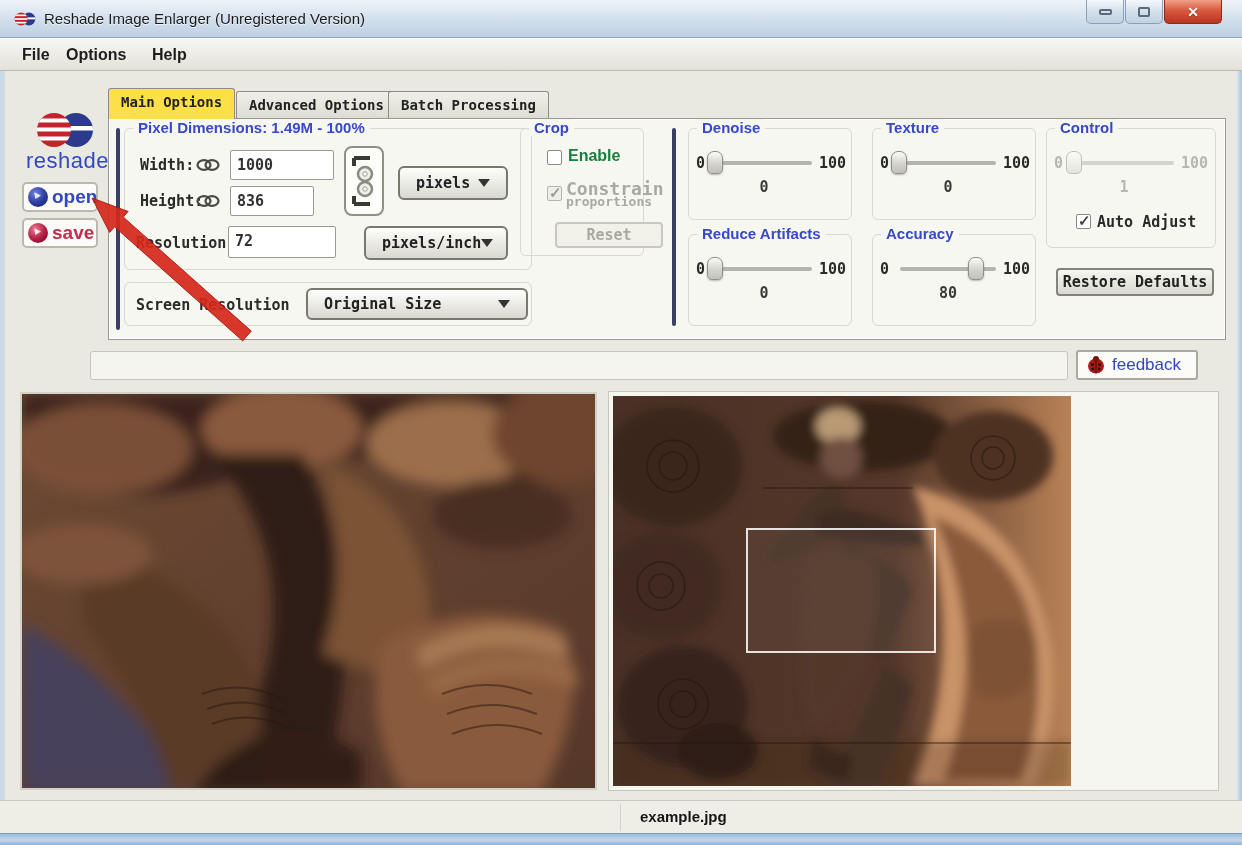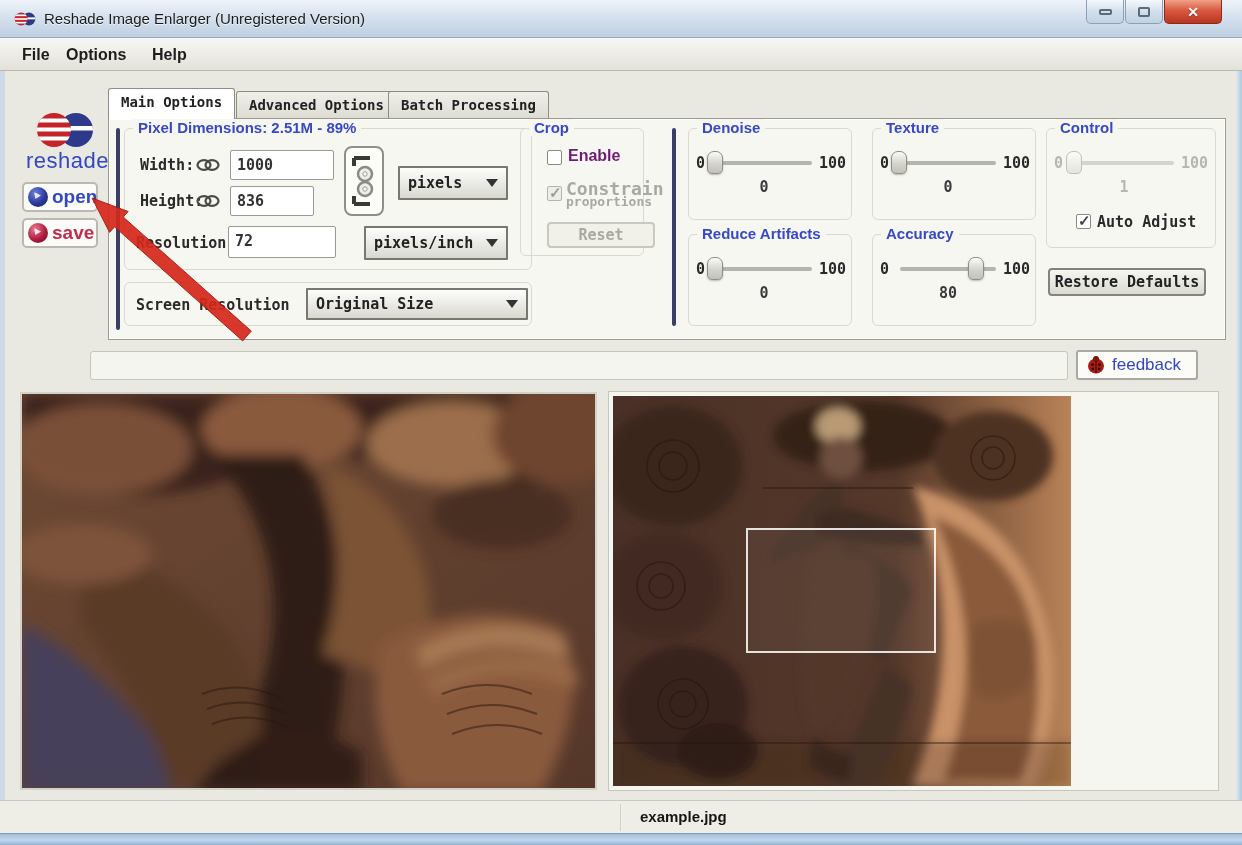--- a/index.html
+++ b/index.html
@@ -39,45 +39,45 @@
   .sphere.red  { background:radial-gradient(circle at 35% 30%, #e87a93, #b01c40 55%, #6e0a22); }
   .sphere::after { content:""; display:block; width:7px; height:7px; margin:5px 0 0 6px; border-radius:2px;
     background:rgba(255,255,255,.85); clip-path:polygon(0 0,100% 50%,20% 100%); }
   .logo-text { position:absolute; left:26px; top:148px; width:80px; text-align:center;
     font-size:22px; color:#3347c4; letter-spacing:.5px; }
 
   
   .tab { position:absolute; top:91px; height:28px; padding:5px 12px 0;
     font-family:"DejaVu Sans Mono", monospace; font-weight:bold; font-size:14px; color:#222;
     background:linear-gradient(#f0f0ea,#dcdcd2); border:1px solid #8d8d84; border-bottom:none; border-radius:3px 3px 0 0; }
-  .tab.active { top:88px; height:31px; background:#ffffff; z-index:3; }
+  .tab.active { top:88px; height:31px; background:#fde047; z-index:3; }
   .panel { position:absolute; left:108px; top:118px; width:1118px; height:222px;
     background:#f7f7f2; border:1px solid #9a9a90; box-shadow:inset 0 0 0 1px #ffffff; z-index:2; }
 
   .accent-v { position:absolute; width:4px; background:#3b3f66; border-radius:2px; }
 
   .group { position:absolute; border:1px solid #d9d9cd; border-radius:6px; }
   .legend { position:absolute; top:-10px; left:8px; background:#f7f7f2; padding:0 5px;
     font-size:15px; font-weight:bold; color:#3748c8; white-space:nowrap; }
 
   .mono-label { font-family:"DejaVu Sans Mono", monospace; font-weight:bold; font-size:15px; color:#2a2a2a; position:absolute; white-space:nowrap; }
   .textbox { position:absolute; background:#fff; border:1px solid #9a9a92; border-radius:2px;
     font-family:"DejaVu Sans Mono", monospace; font-size:15px; font-weight:bold; color:#333; padding:5px 6px; }
-  .dropdown { position:absolute; background:linear-gradient(#fdfdfb,#d9d9d1); border:2px solid #78786f; border-radius:1px;
-    display:flex; align-items:center; font-family:"DejaVu Sans Mono", monospace; font-weight:bold; font-size:15px; color:#222; padding:0 8px;justify-content:flex-end; }
+  .dropdown { position:absolute; background:linear-gradient(#fdfdfb,#d9d9d1); border:2px solid #78786f; border-radius:6px;
+    display:flex; align-items:center; font-family:"DejaVu Sans Mono", monospace; font-weight:bold; font-size:15px; color:#222; padding:0 16px; }
   .dropdown .arrow { margin-left:auto; width:0; height:0; border-left:6px solid transparent; border-right:6px solid transparent; border-top:8px solid #333; }
 
   .checkbox { position:absolute; width:15px; height:15px; background:#fff; border:1px solid #8a8a82; border-radius:2px; }
   .checkbox.checked::after { content:"\2713"; position:absolute; left:1px; top:-3px; font-size:15px; font-weight:bold; color:#444; }
   .checkbox.dim { background:#eeeee8; border-color:#b5b5ad; }
   .checkbox.dim.checked::after { color:#9a9a92; }
 
   .btn { position:absolute; background:linear-gradient(#f6f6f2,#dadad0); border:2px solid #83837b; border-radius:4px;
     font-family:"DejaVu Sans Mono", monospace; font-weight:bold; font-size:15px; color:#222;
-    display:flex; align-items:center; justify-content:center; }
+    display:flex; align-items:center; justify-content:center;margin-left:8px; }
   .btn.disabled { background:#f1f1ea; border-color:#c8c8c0; color:#a9a9a1; }
 
   
   .slider { position:absolute; height:58px; }
   .slider .smin,.slider .smax { position:absolute; top:8px; font-family:"DejaVu Sans Mono", monospace; font-weight:bold; font-size:15px; color:#2a2a2a; }
   .slider .smin { left:0; }
   .slider .smax { right:0; }
   .slider .track { position:absolute; left:20px; right:34px; top:15px; height:4px; background:#b5b5ad; border-radius:2px; }
   .slider .thumb { position:absolute; top:-10px; width:16px; height:23px; border:1px solid #8f8f88;
     border-radius:7px 7px 5px 5px; background:linear-gradient(#fafaf8,#d2d2ca 60%,#c2c2ba);
@@ -192,21 +192,21 @@
 <div class="tab active" style="left:108px;">Main Options</div>
 <div class="tab" style="left:236px;">Advanced Options</div>
 <div class="tab" style="left:388px;">Batch Processing</div>
 
 <div class="panel"></div>
 
 <div class="accent-v" style="left:116px; top:128px; height:202px; z-index:3;"></div>
 <div class="accent-v" style="left:672px; top:128px; height:198px; z-index:3;"></div>
 
 <div class="group" style="left:124px; top:128px; width:408px; height:142px; z-index:3;">
-  <span class="legend">Pixel Dimensions:  2.51M - 89%</span>
+  <span class="legend">Pixel Dimensions:  1.49M - 100%</span>
 </div>
 <span class="mono-label" style="left:140px; top:156px; z-index:4;">Width:</span>
 <span style="position:absolute; left:196px; top:158px; z-index:4;">
   <svg width="24" height="14" viewBox="0 0 24 14">
       <ellipse cx="8" cy="7" rx="6.5" ry="4.8" fill="none" stroke="#4a4a44" stroke-width="2.2"></ellipse>
       <ellipse cx="16" cy="7" rx="6.5" ry="4.8" fill="none" stroke="#4a4a44" stroke-width="2.2"></ellipse>
     </svg>
 </span>
 <div class="textbox" style="left:230px; top:150px; width:104px; height:30px; z-index:4;">1000</div>
 
@@ -245,21 +245,21 @@
 <span class="mono-label" style="left:136px; top:296px; z-index:4;">Screen Resolution</span>
 <div class="dropdown" style="left:306px; top:288px; width:222px; height:32px; z-index:4;">
   <span>Original Size</span>
   <span class="arrow"></span>
 </div>
 
 <div class="group" style="left:520px; top:128px; width:124px; height:128px; z-index:3;">
   <span class="legend">Crop</span>
 </div>
 <div class="checkbox" style="left:547px; top:150px; z-index:4;"></div>
-<span style="position:absolute; left:568px; top:147px; z-index:4; font-size:16px; font-weight:bold; color:#701a75;">Enable</span>
+<span style="position:absolute; left:568px; top:147px; z-index:4; font-size:16px; font-weight:bold; color:#15803d;">Enable</span>
 <div class="checkbox dim checked" style="left:547px; top:186px; z-index:4;"></div>
 <span class="mono-label" style="left:566px; top:178px; color:#a9a9a1; font-size:18px; z-index:4;">Constrain</span>
 <span class="mono-label" style="left:566px; top:194px; color:#a9a9a1; font-size:13px; z-index:4;">proportions</span>
 <div class="btn disabled" style="left:547px; top:222px; width:108px; height:26px; z-index:4;">Reset</div>
 
 <div class="group" style="left:688px; top:128px; width:164px; height:92px; z-index:3;">
   <span class="legend">Denoise</span>
 </div>
 <div class="slider" style="left:696px; top:146px; width:150px; z-index:4;">
   <span class="smin">0</span>

